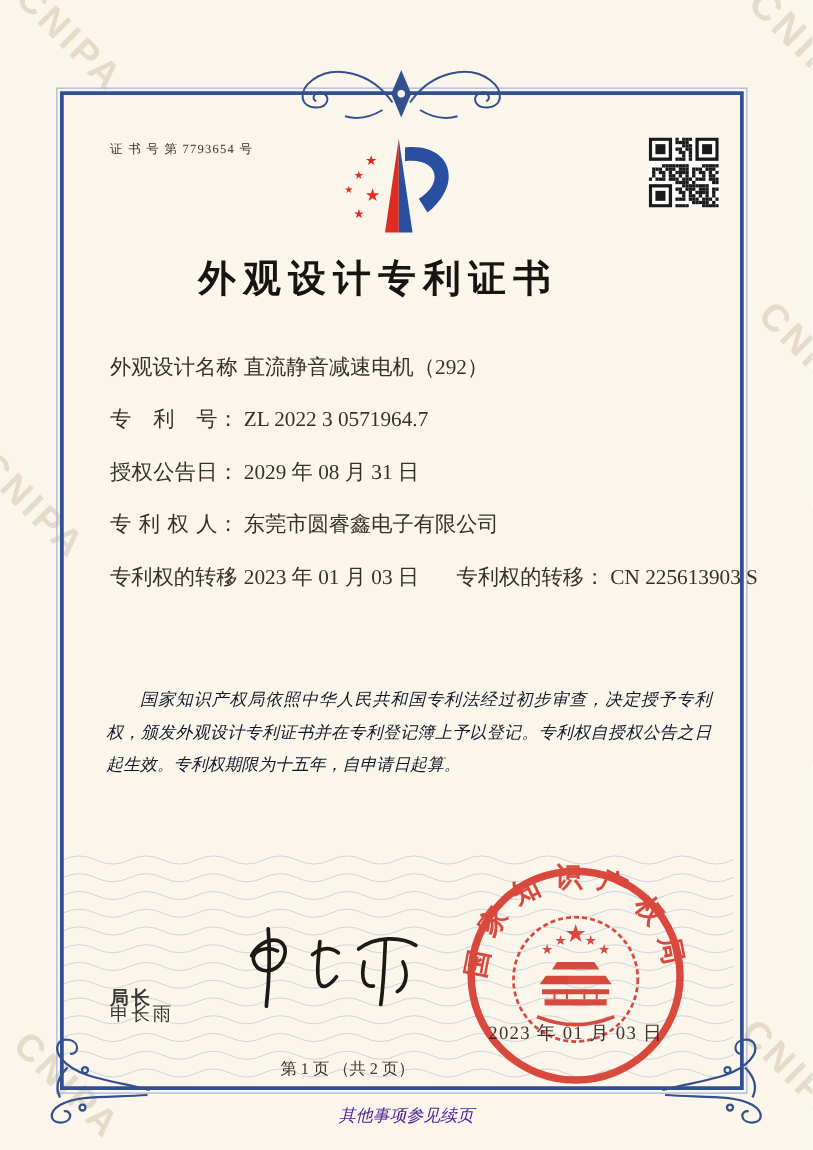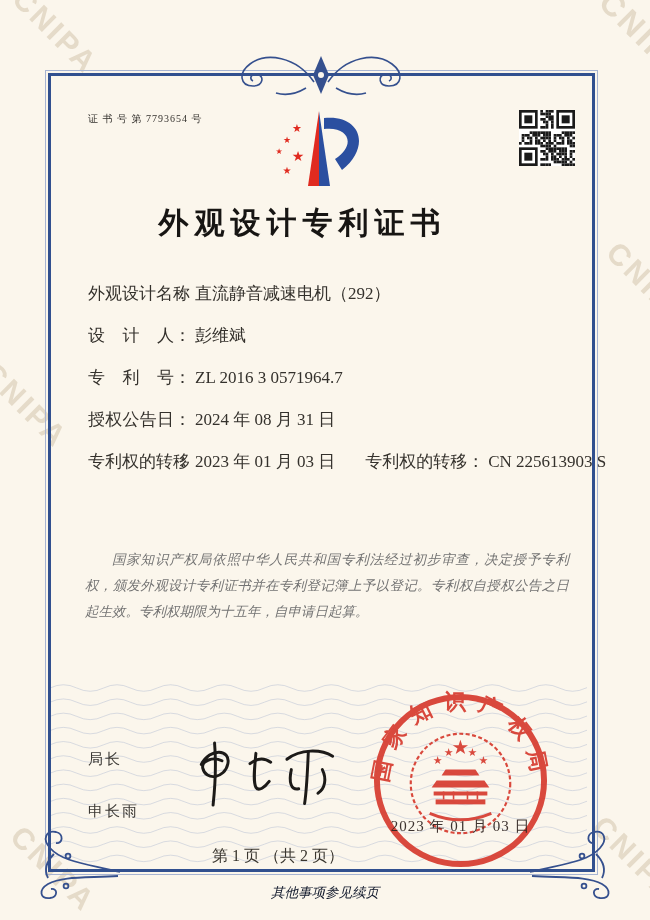--- a/index.html
+++ b/index.html
@@ -29,38 +29,38 @@
     position:absolute; left:0; top:203px; width:605px; text-align:center;
     font-size:30px; font-weight:bold; letter-spacing:6px; color:#171513;
   }
   .fields{position:absolute; left:88px; top:263px; width:480px;}
   .frow{height:23px; margin-bottom:18px; font-size:17px; color:#34312c; white-space:nowrap;margin-top:19px;}
   .flabel{display:inline-block; width:86px; text-align:justify; text-align-last:justify;}
   .fcolon{margin-right:4px;}
   .pair2{margin-left:30px;}
   .paras{
     position:absolute; left:85px; top:547px; width:484px;
-    font-size:13.5px; line-height:26px; text-align:justify; color:#737373;
+    font-size:13.5px; line-height:26px; text-align:justify; color:#0f172a;
     font-style:italic;
   }
   .paras p{margin:0; text-indent:2em;}
   .director{position:absolute; left:88px; font-size:15px; letter-spacing:2px; color:#3a3733;}
   .sig{position:absolute; left:188px; top:733px; z-index:2;}
   .sealdate{
     position:absolute; left:368px; top:817px; width:185px; text-align:center;
     font-size:15px; letter-spacing:1px; color:rgba(45,34,30,0.92); z-index:6; white-space:nowrap;
   }
   .seal{position:absolute; left:368px; top:688px; z-index:5; opacity:0.9;}
   .pfooter{
     position:absolute; left:0; top:846px; width:556px; text-align:center;
-    font-size:16px; color:#3a362f; z-index:3;
+    font-size:13px; color:#3a362f; z-index:3;
   }
   .contnote{
     position:absolute; left:0; top:884px; width:650px; text-align:center;
-    font-size:13.5px; font-style:italic; color:#0f172a;
+    font-size:13.5px; font-style:italic; color:#4c1d95;
   }
   .orn{position:absolute; z-index:2;}
 </style>
 </head>
 <body>
 
 <div class="page">
 
   <div class="wm" style="left:2px;  top:14px;  font-size:30px;">CNIPA</div>
   <div class="wm" style="left:588px;top:18px;  font-size:32px;">CNIPA</div>
@@ -300,38 +300,38 @@
       <rect x="5.333333333333333" y="42.666666666666664" width="8" height="8" fill="#1a1a1a"></rect>
     </svg>
 
   <div class="title">外观设计专利证书</div>
 
   <div class="fields">
     <div class="frow">
       <span class="flabel">外观设计名称</span><span class="fcolon">：</span><span>直流静音减速电机（292）</span>
     </div>
     <div class="frow">
-      <span class="flabel">设计人</span><span class="fcolon">：</span><span>彭维斌</span>
-    </div>
-    <div class="frow">
-      <span class="flabel">专利号</span><span class="fcolon">：</span><span>ZL 2016 3 0571964.7</span>
-    </div>
-    <div class="frow">
-      <span class="flabel">授权公告日</span><span class="fcolon">：</span><span>2024 年 08 月 31 日</span>
+      <span class="flabel">专利号</span><span class="fcolon">：</span><span>ZL 2022 3 0571964.7</span>
+    </div>
+    <div class="frow">
+      <span class="flabel">授权公告日</span><span class="fcolon">：</span><span>2029 年 08 月 31 日</span>
+    </div>
+    <div class="frow">
+      <span class="flabel">专利权人</span><span class="fcolon">：</span><span>东莞市圆睿鑫电子有限公司</span>
     </div>
     <div class="frow">
       <span class="flabel">专利权的转移</span><span class="fcolon">：</span><span>2023 年 01 月 03 日</span><span class="pair2">专利权的转移</span><span class="fcolon">：</span><span>CN 225613903 S</span>
     </div>
   </div>
 
   <div class="paras">
     <p>国家知识产权局依照中华人民共和国专利法经过初步审查，决定授予专利权，颁发外观设计专利证书并在专利登记簿上予以登记。专利权自授权公告之日起生效。专利权期限为十五年，自申请日起算。</p>
   </div>
 
-  <div class="director" style="top:750px;">局长</div>
+  <div class="director" style="top:789px;font-weight:bold;">局长</div>
   <div class="director" style="top:802px;">申长雨</div>
 
   <svg class="sig" width="155" height="85" viewBox="0 0 210 100">
     <g fill="none" stroke="#1c1a18" stroke-width="4" stroke-linecap="round">
       <path d="M18,35 C30,12 58,14 54,34 C50,54 24,58 20,40 C18,30 34,24 46,30"></path>
       <path d="M36,6 C38,30 37,62 34,90"></path>
       <path d="M92,20 C90,40 88,58 92,66 C96,72 104,66 110,58"></path>
       <path d="M84,34 C94,26 104,26 112,32"></path>
       <path d="M134,28 C152,14 180,14 196,24"></path>
       <path d="M163,18 C162,42 161,68 158,88"></path>

